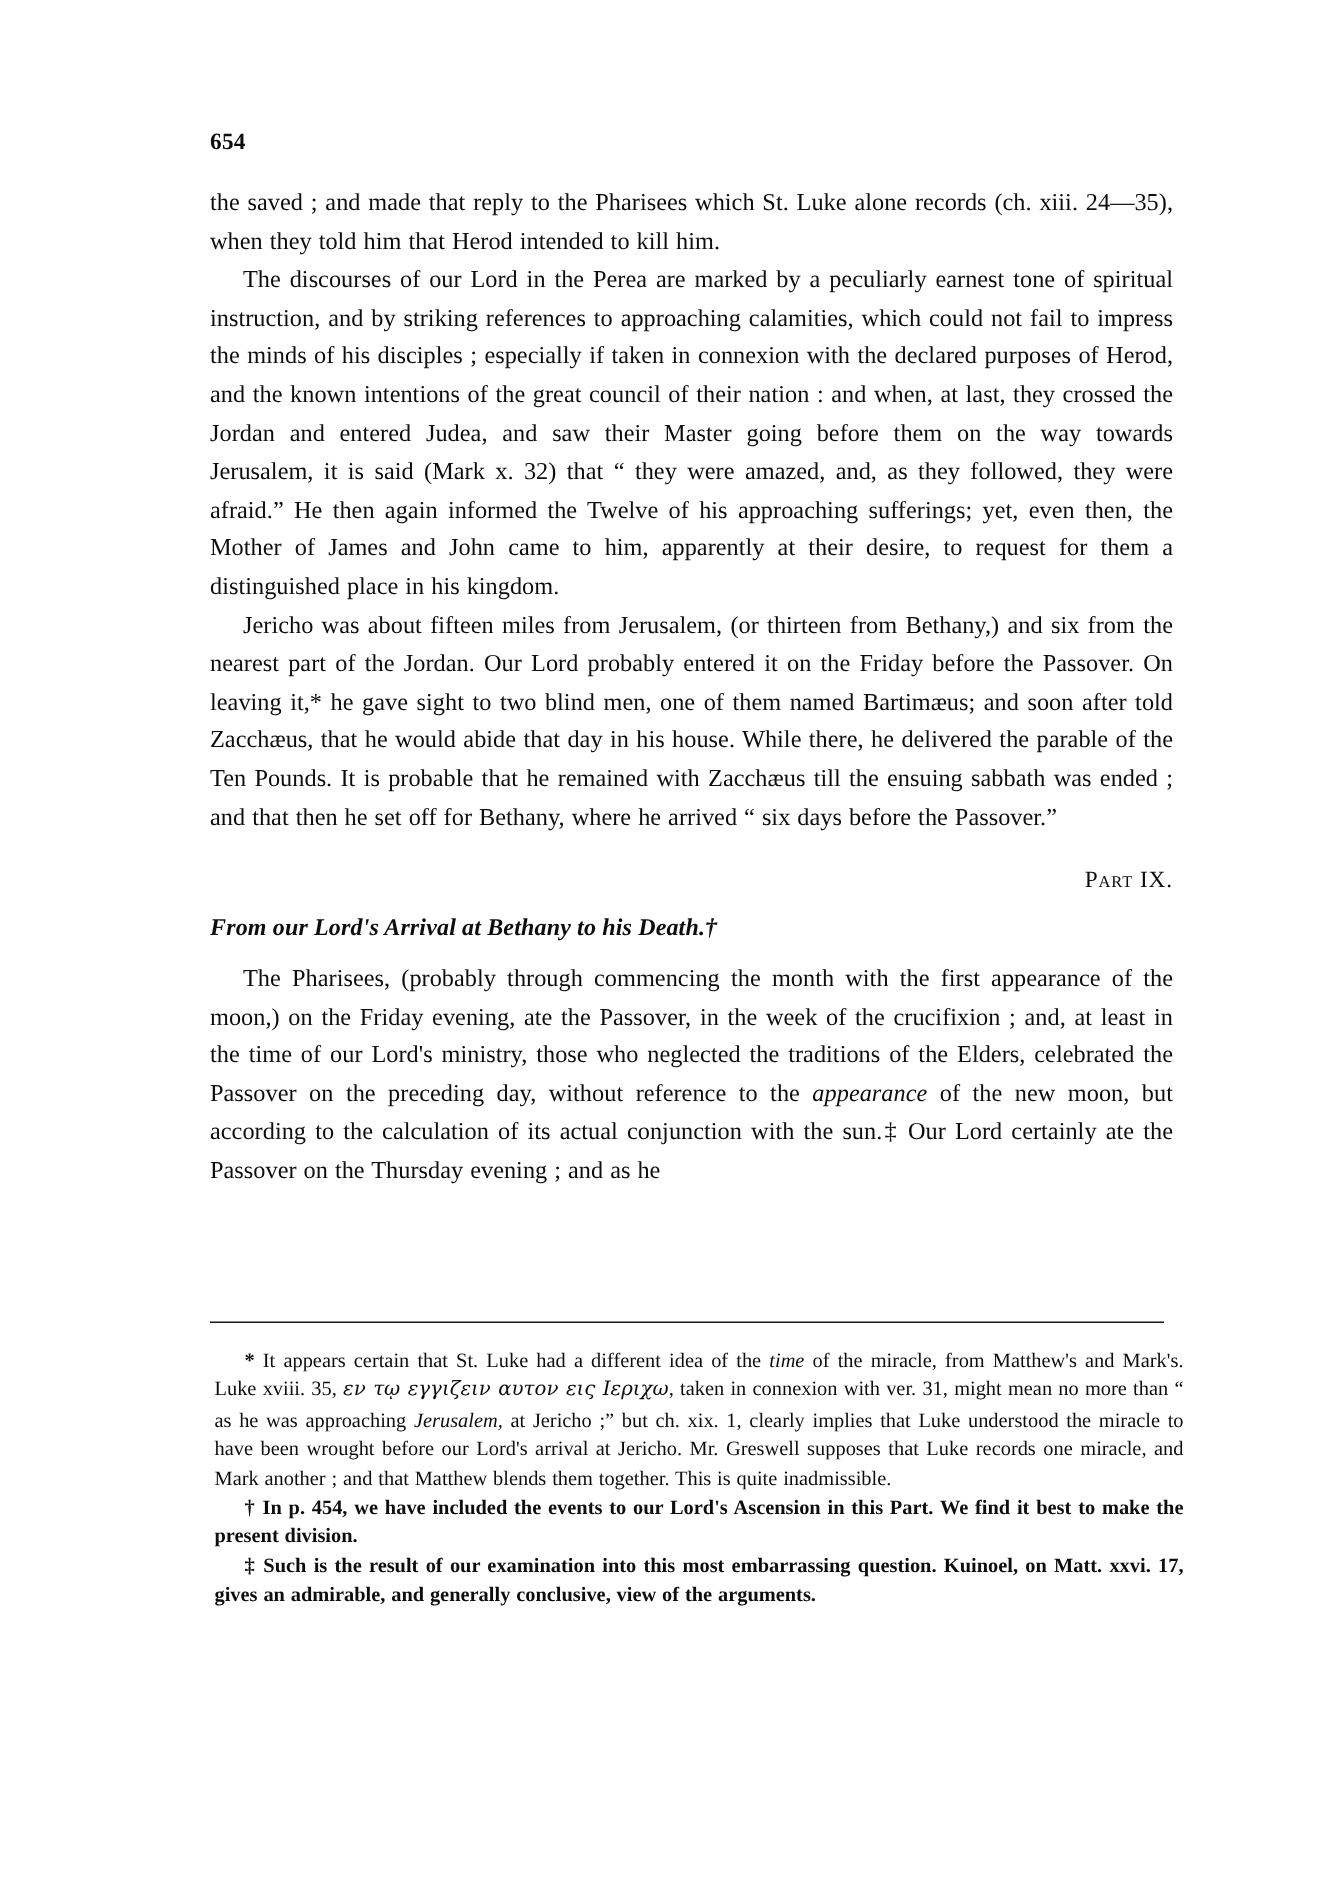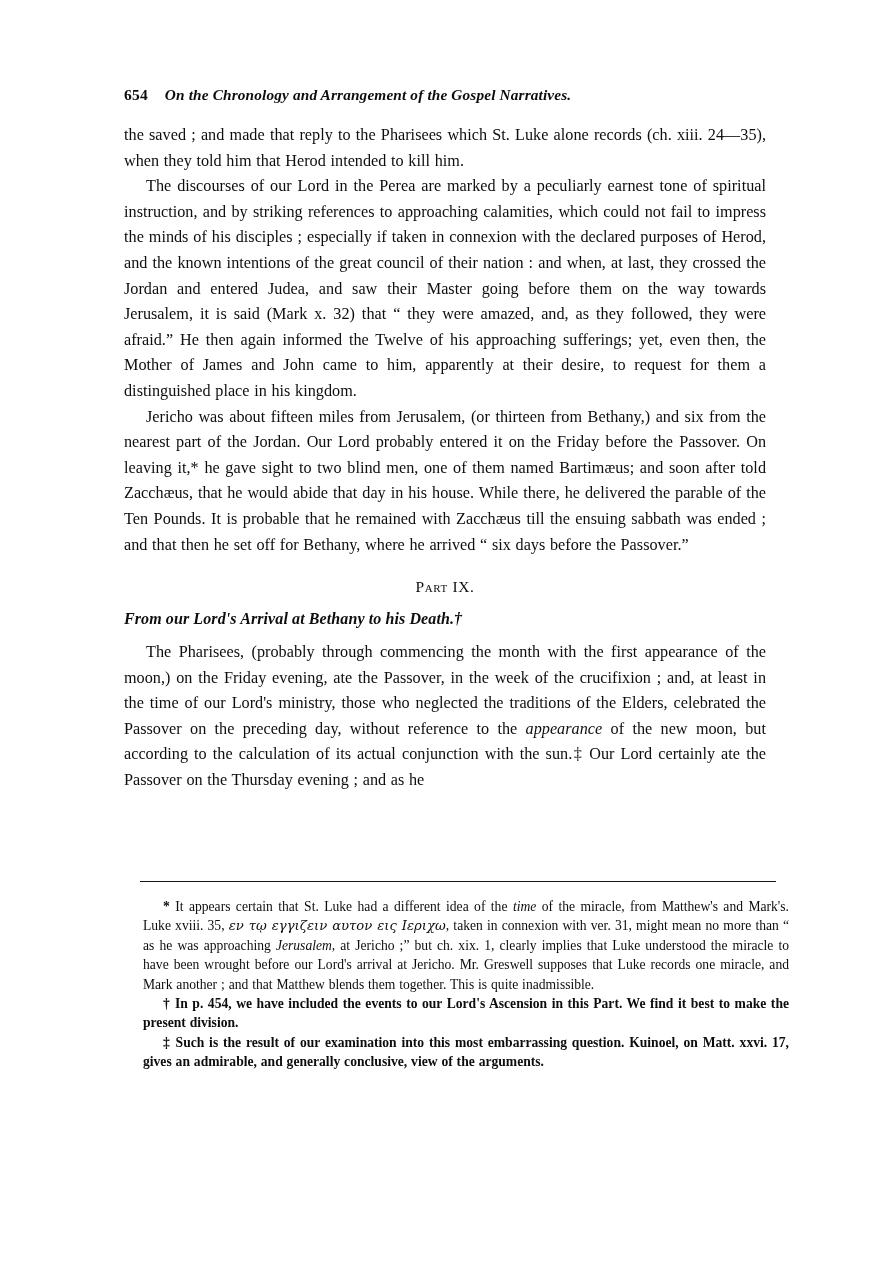--- a/index.html
+++ b/index.html
@@ -17,21 +17,21 @@
   }
   .page {
     position: absolute;
     left: 0;
     top: 0;
     width: 888px;
     height: 1265px;
   }
   .content {
     position: absolute;
-    left: 124px;
+    left: 140px;
     top: 86px;
     width: 642px;
   }
 
   
   .runhead {
     display: flex;
     align-items: baseline;
     font-size: 15.5px;
     margin-bottom: 19px;
@@ -70,21 +70,21 @@
   i, .ital { }
 
   sup.fnref {
     font-size: 100%;
     vertical-align: baseline;
     line-height: 0;
   }
 
   
   .part-heading {
-    text-align: center;
+    text-align: right;
     font-size: 15.5px;
     margin-top: 20px;
     margin-bottom: 4px;
     font-variant: small-caps;
     letter-spacing: 0.6px;
   }
   .part-sub {
     text-align: left;
     font-style: italic;
     font-weight: bold;
@@ -140,21 +140,20 @@
 </style>
 </head>
 <body>
 
 <div class="page">
 
   <div class="content">
 
     <div class="runhead">
       <span class="folio">654</span>
-      <span class="title">On the Chronology and Arrangement of the Gospel Narratives.</span>
     </div>
 
     <div class="body-text">
 
       <p class="noindent">the saved ; and made that reply to the Pharisees which St. Luke alone records (ch. xiii. 24—35), when they told him that Herod intended to kill him.</p>
 
       <p class="indent">The discourses of our Lord in the Perea are marked by a peculiarly earnest tone of spiritual instruction, and by striking references to approaching calamities, which could not fail to impress the minds of his disciples ; especially if taken in connexion with the declared purposes of Herod, and the known intentions of the great council of their nation : and when, at last, they crossed the Jordan and entered Judea, and saw their Master going before them on the way towards Jerusalem, it is said (Mark x. 32) that “ they were amazed, and, as they followed, they were afraid.”  He then again informed the Twelve of his approaching sufferings; yet, even then, the Mother of James and John came to him, apparently at their desire, to request for them a distinguished place in his kingdom.</p>
 
       <p class="indent"><span>Jericho was about fifteen miles from Jerusalem, (or thirteen from Bethany,) and six from the nearest part of the Jordan.  Our Lord probably entered it on the Friday before the Passover.  On leaving it,</span><sup class="fnref">*</sup><span> he gave sight to two blind men, one of them named Bartimæus; and soon after told Zacchæus, that he would abide that day in his house.  While there, he delivered the parable of the Ten Pounds.  It is probable that he remained with Zacchæus till the ensuing sabbath was ended ; and that then he set off for Bethany, where he arrived “ six days before the Passover.”</span></p>
 

